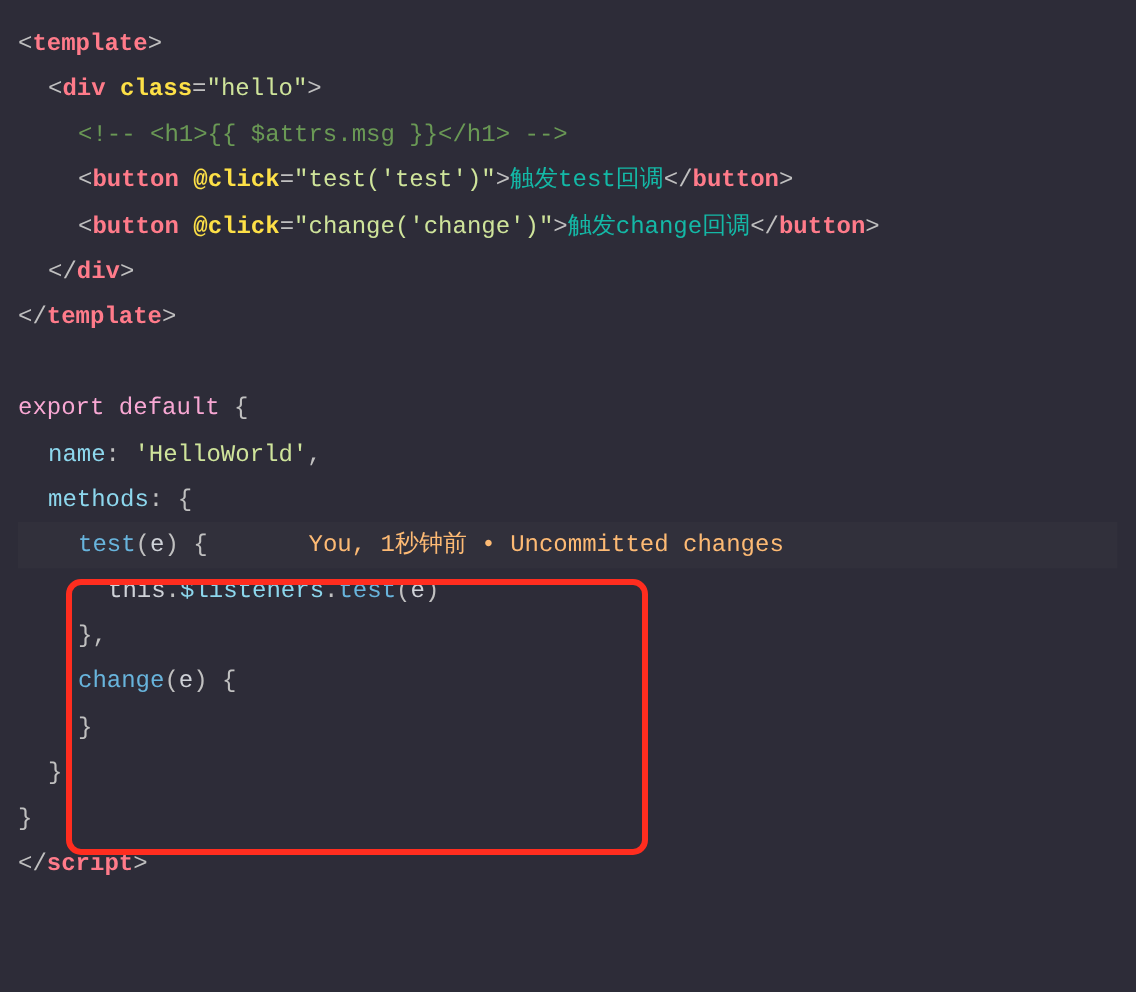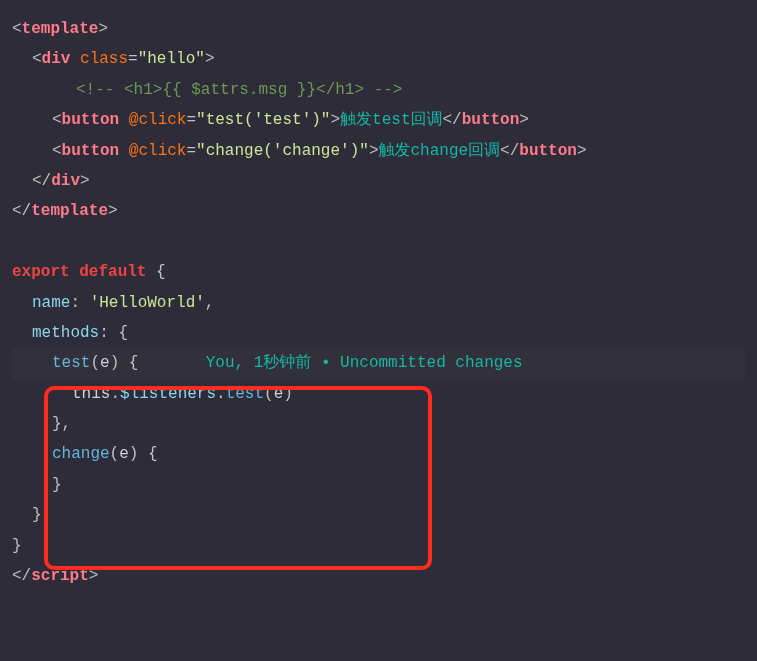--- a/index.html
+++ b/index.html
@@ -16,32 +16,32 @@
     position: relative;
   }
   .line { white-space: pre; }
   .indent1 { padding-left: 20px; }
   .indent2 { padding-left: 40px; }
   .indent3 { padding-left: 60px; }
 
   
   .punct   { color: #c0c0c0; }
   .tag     { color: #ff7b8a; font-weight: bold; }
-  .attr    { color: #f97316; }
+  .attr    { color: #fde047; font-weight: bold; }
   .string  { color: #cfe49b; }
-  .comment { color: #6a9955; margin-left: 24px; }
-  .keyword { color: #ef4444; font-weight: bold; }
+  .comment { color: #6a9955; }
+  .keyword { color: #f9a8d4; }
   .prop    { color: #8dd7ed; }
   .bool    { color: #d29262; }
   .ident   { color: #cfd2d8; }
   .call    { color: #68b4dc; }
   .text    { color: #14b8a6; }
 
   .blame {
-    color: #14b8a6;
+    color: #fdba74;
     font-style: normal;
   }
 
   .redbox {
     position: absolute;
     border: 4px solid #ff2d1f;
     border-radius: 10px;
     pointer-events: none;
     left: 44px;
     top: 386px;

